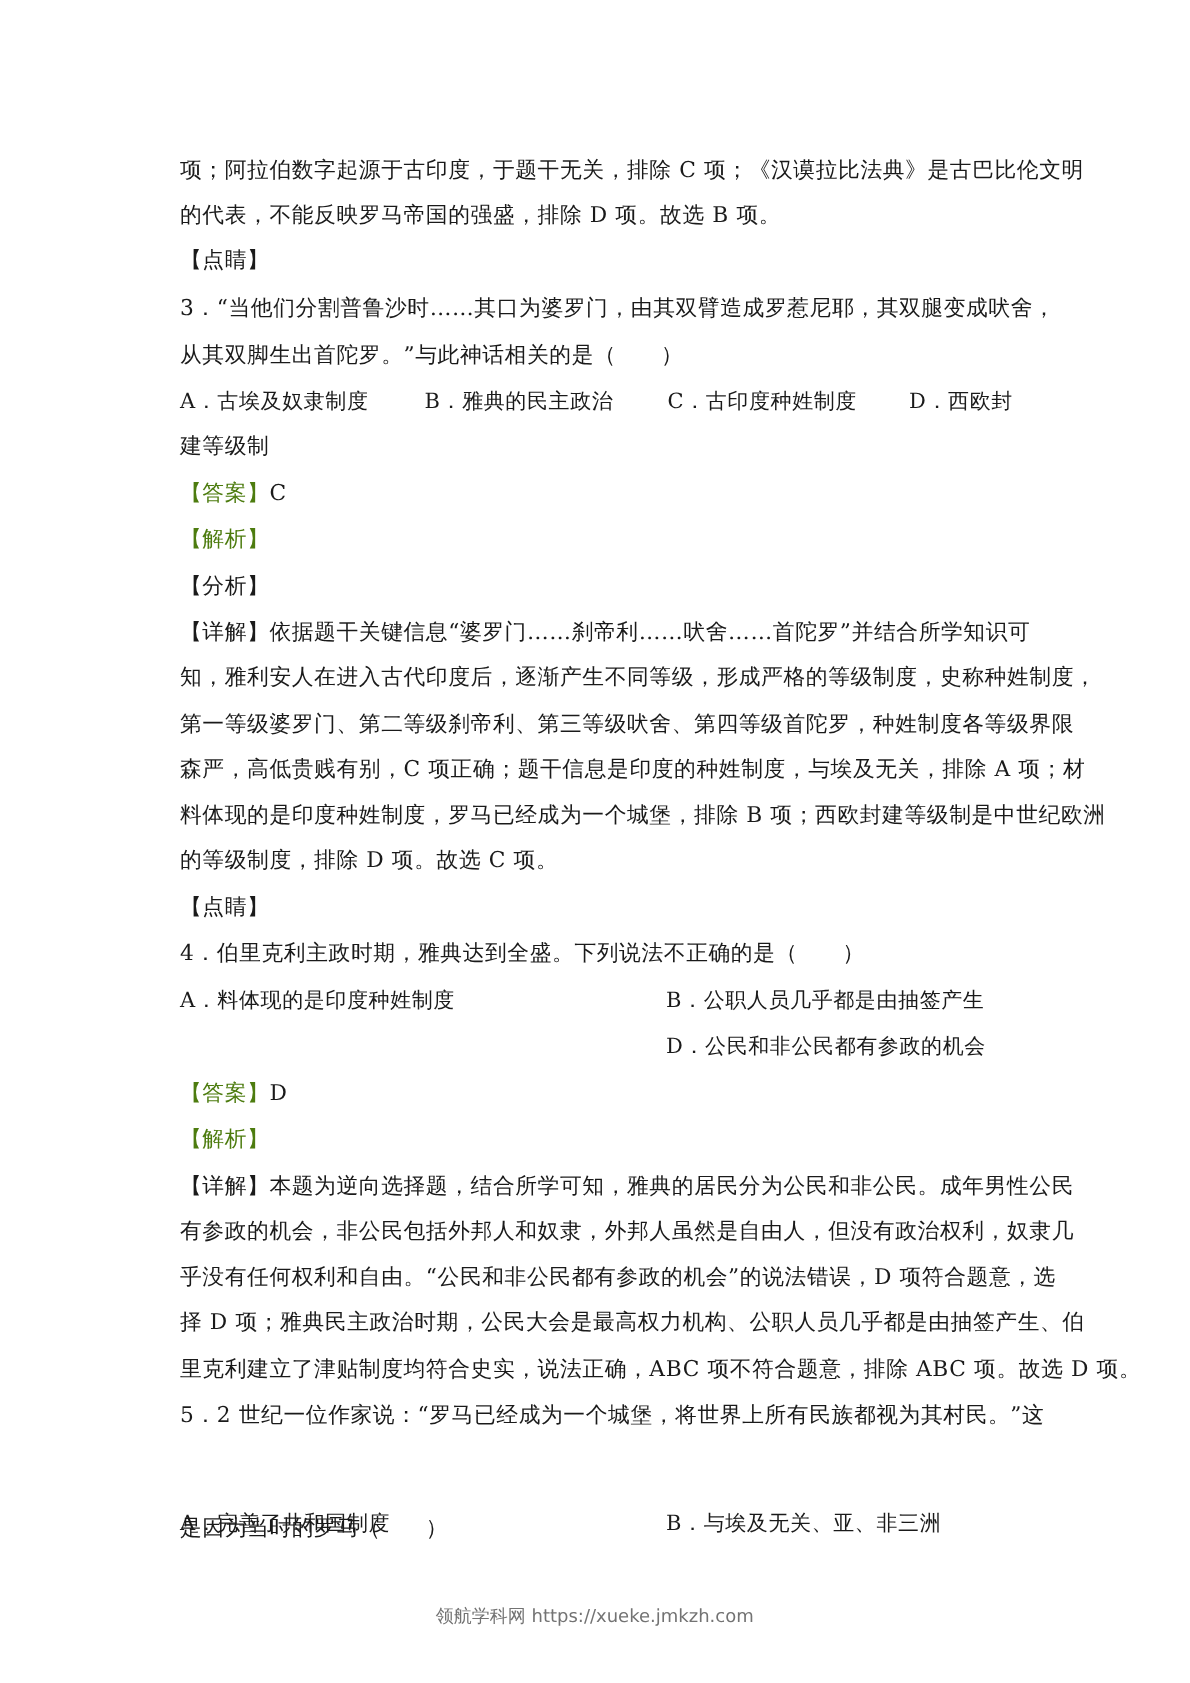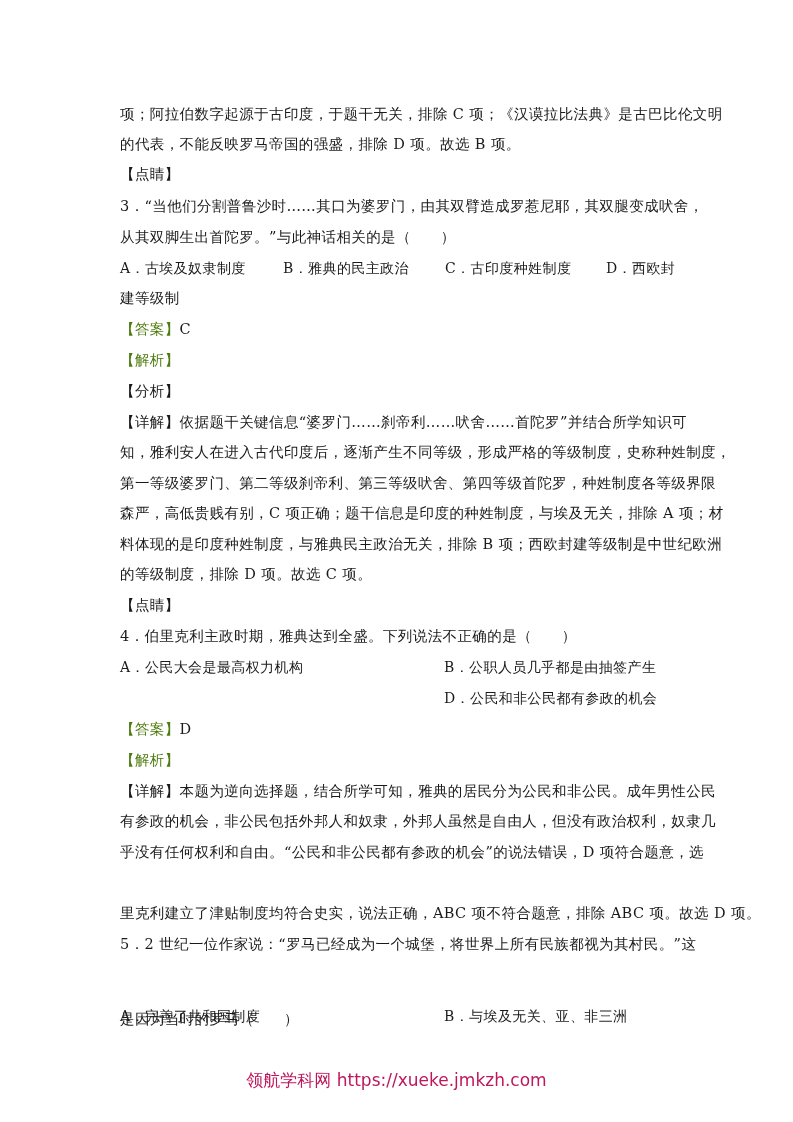--- a/index.html
+++ b/index.html
@@ -3,21 +3,21 @@
   <meta charset="utf-8">
   <style>
     html, body { margin: 0; padding: 0; background: #ffffff; }
     body { width: 793px; height: 1122px; position: relative; overflow: hidden;
       font-family: "DejaVu Serif", "Liberation Serif", serif; color: #1a1a1a; }
     .page { position: absolute; left: 0; top: 0; width: 639px; height: 1122px; }
     .line { position: absolute; left: 120px; font-size: 14.5px; line-height: 20px; white-space: nowrap; letter-spacing: 0.4px; }
     .label-blue { color: #4d7c0f; }
     .opt { position: absolute; font-size: 14px; line-height: 20px; white-space: nowrap; letter-spacing: 0.4px; }
     .footer { position: absolute; top: 1069px; left: 0; width: 793px; text-align: center;
-      font-family: "DejaVu Sans", "Liberation Sans", sans-serif; font-size: 17px; color: #be185d; }
+      font-family: "DejaVu Sans", "Liberation Sans", sans-serif; font-size: 12px; color: #737373; }
   </style>
 </head>
 <body>
 
 <div class="page">
 
   <div class="line" style="top:104px">项；阿拉伯数字起源于古印度，于题干无关，排除 C 项；《汉谟拉比法典》是古巴比伦文明</div>
   <div class="line" style="top:134px">的代表，不能反映罗马帝国的强盛，排除 D 项。故选 B 项。</div>
   <div class="line" style="top:164px">【点睛】</div>
 
@@ -32,37 +32,38 @@
   <div class="line" style="top:319px">
     <span class="label-blue">【答案】</span><span>C</span>
   </div>
   <div class="line label-blue" style="top:350px">【解析】</div>
   <div class="line" style="top:381px">【分析】</div>
 
   <div class="line" style="top:412px">【详解】依据题干关键信息“婆罗门……刹帝利……吠舍……首陀罗”并结合所学知识可</div>
   <div class="line" style="top:442px">知，雅利安人在进入古代印度后，逐渐产生不同等级，形成严格的等级制度，史称种姓制度，</div>
   <div class="line" style="top:473px">第一等级婆罗门、第二等级刹帝利、第三等级吠舍、第四等级首陀罗，种姓制度各等级界限</div>
   <div class="line" style="top:503px">森严，高低贵贱有别，C 项正确；题干信息是印度的种姓制度，与埃及无关，排除 A 项；材</div>
-  <div class="line" style="top:534px">料体现的是印度种姓制度，与雅典民主政治无关，排除 B 项；西欧封建等级制是中世纪欧洲</div>
+  <div class="line" style="top:534px">料体现的是印度种姓制度，罗马已经成为一个城堡，排除 B 项；西欧封建等级制是中世纪欧洲</div>
   <div class="line" style="top:564px">的等级制度，排除 D 项。故选 C 项。</div>
   <div class="line" style="top:595px">【点睛】</div>
 
   <div class="line" style="top:626px">4．伯里克利主政时期，雅典达到全盛。下列说法不正确的是（　　）</div>
-  <div class="opt" style="top:657px; left:120px">A．公民大会是最高权力机构</div>
+  <div class="opt" style="top:657px; left:120px">A．料体现的是印度种姓制度</div>
   <div class="opt" style="top:657px; left:444px">B．公职人员几乎都是由抽签产生</div>
   <div class="opt" style="top:688px; left:444px">D．公民和非公民都有参政的机会</div>
 
   <div class="line" style="top:719px">
     <span class="label-blue">【答案】</span><span>D</span>
   </div>
   <div class="line label-blue" style="top:750px">【解析】</div>
 
   <div class="line" style="top:781px">【详解】本题为逆向选择题，结合所学可知，雅典的居民分为公民和非公民。成年男性公民</div>
   <div class="line" style="top:811px">有参政的机会，非公民包括外邦人和奴隶，外邦人虽然是自由人，但没有政治权利，奴隶几</div>
   <div class="line" style="top:842px">乎没有任何权利和自由。“公民和非公民都有参政的机会”的说法错误，D 项符合题意，选</div>
+  <div class="line" style="top:872px">择 D 项；雅典民主政治时期，公民大会是最高权力机构、公职人员几乎都是由抽签产生、伯</div>
   <div class="line" style="top:903px">里克利建立了津贴制度均符合史实，说法正确，ABC 项不符合题意，排除 ABC 项。故选 D 项。</div>
 
   <div class="line" style="top:934px">5．2 世纪一位作家说：“罗马已经成为一个城堡，将世界上所有民族都视为其村民。”这</div>
   <div class="line" style="top:1009px">是因为当时的罗马（　　）</div>
   <div class="opt" style="top:1006px; left:120px">A．完善了共和国制度</div>
   <div class="opt" style="top:1006px; left:444px">B．与埃及无关、亚、非三洲</div>
 
   <div class="footer">领航学科网 https://xueke.jmkzh.com</div>
 </div>
 

